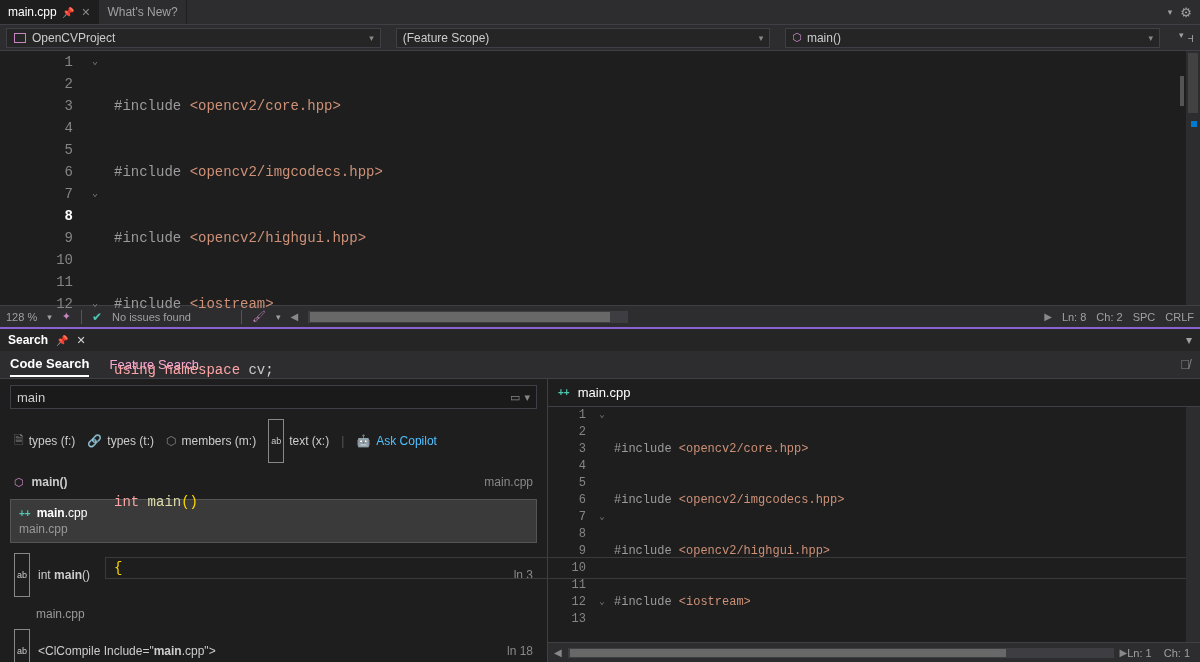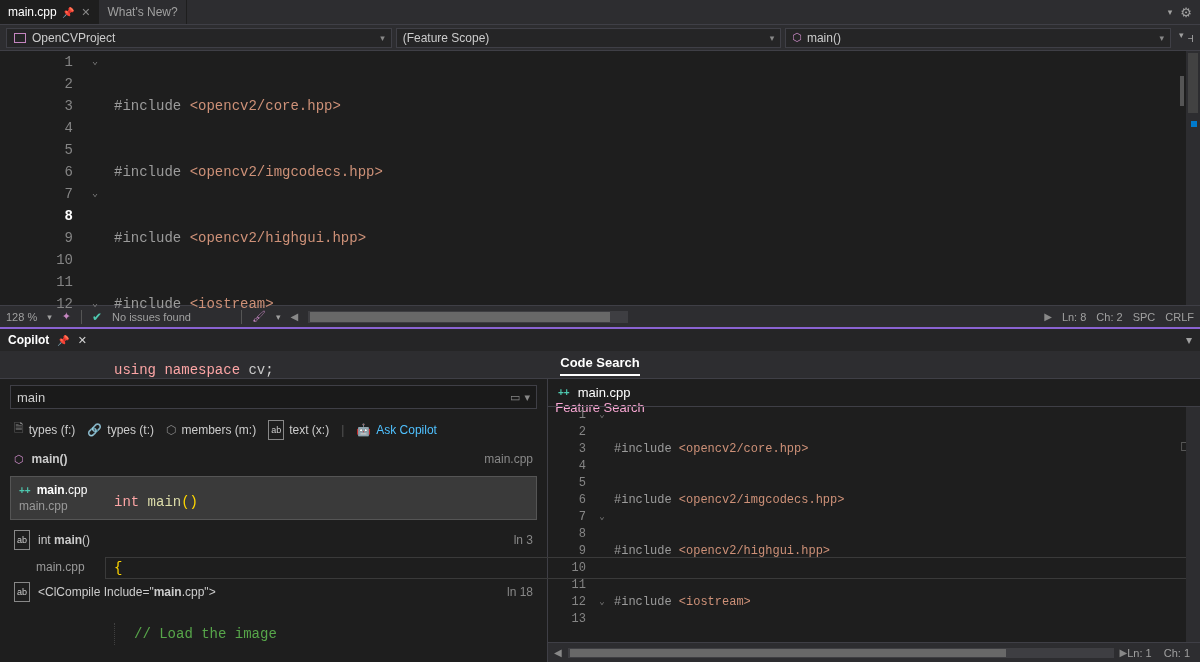--- a/index.html
+++ b/index.html
@@ -6,21 +6,21 @@
 body { font-family: "Segoe UI", sans-serif; font-size: 13px; background: #1e1e1e; color: #d4d4d4; width: 1200px; height: 662px; overflow: hidden; }
 .code-font { font-family: Consolas, "Courier New", monospace; }
 
 .tabs-bar { background: #2d2d30; height: 25px; display: flex; align-items: stretch; border-bottom: 1px solid #3f3f46; }
 .tab { display: flex; align-items: center; padding: 0 8px; gap: 6px; font-size: 12px; color: #a0a0a0; border-right: 1px solid #1e1e1e; }
 .tab.active { background: #1e1e1e; color: #fff; }
 .tab .close-x { color: #888; cursor: pointer; font-size: 11px; }
 .tabs-right { margin-left: auto; display: flex; align-items: center; gap: 8px; padding-right: 8px; color: #a0a0a0; }
 .pin-icon { font-size: 10px; }
 
-.nav-bar { background: #2d2d30; height: 26px; display: flex; align-items: center; padding: 0 6px; gap: 4px; border-bottom: 1px solid #3f3f46; }
+.nav-bar { background: #2d2d30; height: 26px; display: flex; align-items: center; padding: 0 6px; gap: 15px; border-bottom: 1px solid #3f3f46; }
 .nav-dropdown { background: #252526; color: #ccc; font-size: 12px; height: 20px; display: flex; align-items: center; padding: 0 6px; flex: 1; justify-content: space-between; border: 1px solid #3f3f46; }
 .nav-dropdown .dd-arrow { color: #888; font-size: 9px; }
 .nav-icon { width: 14px; height: 14px; display: inline-flex; align-items: center; justify-content: center; }
 .icon-box { width: 12px; height: 10px; border: 1px solid #c586c0; display: inline-block; }
 .icon-cube { color: #c586c0; font-size: 11px; }
 .nav-right-icons { display: flex; gap: 4px; padding-left: 4px; color: #a0a0a0; }
 
 .editor-wrap { display: flex; background: #1e1e1e; height: 254px; position: relative; }
 .gutter { width: 85px; background: #1e1e1e; color: #858585; font-size: 14px; text-align: right; padding-right: 12px; line-height: 22px; position: relative; }
 .gutter .ln { height: 22px; }
@@ -51,21 +51,21 @@
 .check-ok { color: #4ec9b0; font-size: 12px; }
 .purple-spark { color: #c586c0; }
 .hscroll-track { flex: 0 0 320px; height: 12px; background: #3e3e42; display: flex; align-items: center; }
 .hscroll-thumb { width: 300px; height: 10px; background: #686868; margin-left: 2px; }
 .tri-play { color: #888; font-size: 10px; }
 
 .search-panel { border-top: 2px solid #8a63d2; background: #252526; height: 24px; display: flex; align-items: center; padding: 0 8px; gap: 8px; font-size: 12px; }
 .search-title { font-weight: 600; color: #fff; }
 .search-panel .right { margin-left: auto; color: #a0a0a0; }
 
-.search-tabs { background: #2d2d30; height: 28px; display: flex; align-items: center; padding: 0 10px; gap: 20px; font-size: 13px; border-bottom: 1px solid #3f3f46; flex-direction: column; }
+.search-tabs { background: #2d2d30; height: 28px; display: flex; align-items: center; padding: 0 10px; gap: 20px; font-size: 13px; border-bottom: 1px solid #3f3f46; }
 .search-tab { color: #f9a8d4; padding: 4px 0; cursor: pointer; }
 .search-tab.active { color: #fff; font-weight: 600; border-bottom: 2px solid #fff; }
 .search-tabs .right { margin-left: auto; color: #888; }
 
 .search-body { display: flex; height: 283px; background: #1e1e1e; }
 .search-left { width: 548px; border-right: 1px solid #3f3f46; display: flex; flex-direction: column; }
 .search-input-row { padding: 6px 10px; }
 .search-input { width: 100%; background: #1a1a1a; border: 1px solid #3f3f46; color: #ccc; padding: 4px 6px; font-size: 13px; display: flex; justify-content: space-between; align-items: center; height: 24px; }
 .input-icons { display: flex; gap: 4px; color: #888; font-size: 11px; }
 
@@ -77,21 +77,21 @@
 
 .results { flex: 1; overflow: auto; padding: 4px 0; }
 .result-row { padding: 4px 14px; display: flex; align-items: center; gap: 8px; font-size: 12px; color: #ccc; }
 .result-row .meta { margin-left: auto; color: #888; }
 .result-group { border: 1px solid #555; margin: 6px 10px; padding: 6px 8px; background: #2d2d30; }
 .result-group.sel { background: #3a3a3a; }
 .result-title { font-size: 12px; color: #fff; display: flex; align-items: center; gap: 6px; }
 .result-sub { font-size: 12px; color: #999; margin-top: 2px; }
 .bold { font-weight: 600; }
 .ricon { font-size: 11px; color: #c586c0; }
-.ricon-ab { font-size: 9px; border: 1px solid #888; padding: 4px 2px; color: #ccc; }
+.ricon-ab { font-size: 9px; border: 1px solid #888; padding: 16px 2px; color: #ccc; }
 
 .search-right { flex: 1; display: flex; flex-direction: column; }
 .preview-header { height: 28px; display: flex; align-items: center; padding: 0 10px; gap: 8px; font-size: 13px; color: #fff; border-bottom: 1px solid #3f3f46; }
 .preview-body { flex: 1; display: flex; position: relative; overflow: hidden; }
 .pgutter { width: 46px; color: #858585; font-size: 12px; text-align: right; padding-right: 8px; line-height: 17px; }
 .pfold { width: 16px; font-size: 9px; color: #858585; line-height: 17px; text-align: center; }
 .pcode { flex: 1; font-size: 12px; line-height: 17px; white-space: pre; padding-left: 4px; }
 .pcode .pl { height: 17px; }
 .preview-scroll { position: absolute; right: 0; top: 0; width: 14px; height: 100%; background: #2d2d30; }
 
@@ -179,21 +179,20 @@
   </div>
   <div class="code-area code-font">
     <div class="code-line"><span class="pp">#include </span><span class="str">&lt;opencv2/core.hpp&gt;</span></div>
     <div class="code-line"><span class="pp">#include </span><span class="str">&lt;opencv2/imgcodecs.hpp&gt;</span></div>
     <div class="code-line"><span class="pp">#include </span><span class="str">&lt;opencv2/highgui.hpp&gt;</span></div>
     <div class="code-line"><span class="pp">#include </span><span class="str">&lt;iostream&gt;</span></div>
     <div class="code-line"><span class="kw">using </span><span class="kw">namespace </span><span class="ns">cv</span><span class="sym">;</span></div>
     <div class="code-line">&nbsp;</div>
     <div class="code-line"><span class="kw">int </span><span class="fn">main</span><span class="brace-y">()</span></div>
     <div class="code-line cur"><span class="brace-y">{</span></div>
-    <div class="code-line"><span class="indent-guide"></span><span class="cmt">// Load the image</span></div>
     
     
     
   </div>
   <div class="editor-scroll">
     <div class="editor-scroll-thumb"></div>
   </div>
   <div class="minimap-mark"></div>
   <div class="blue-dot" style="top:70px"></div>
 </div>
@@ -215,21 +214,21 @@
   <div class="status-right">
     <span class="tri-play">▶</span>
     <span>Ln: 8</span>
     <span>Ch: 2</span>
     <span>SPC</span>
     <span>CRLF</span>
   </div>
 </div>
 
 <div class="search-panel">
-  <span class="search-title">Copilot</span>
+  <span class="search-title">Search</span>
   <span class="pin-icon">📌</span>
   <span style="font-size:11px">✕</span>
   <span class="right">▾</span>
 </div>
 
 <div class="search-tabs">
   <div class="search-tab active">Code Search</div>
   <div class="search-tab">Feature Search</div>
   <div class="right">👁̸</div>
 </div>

